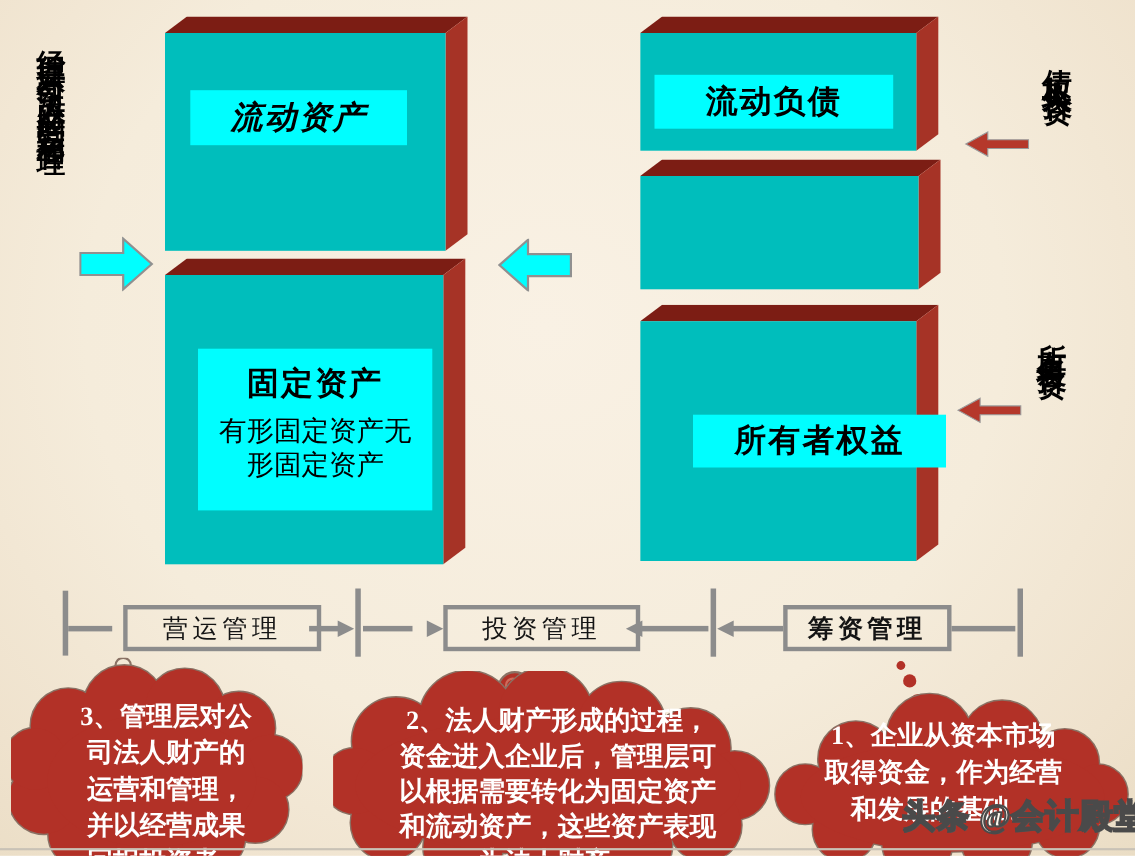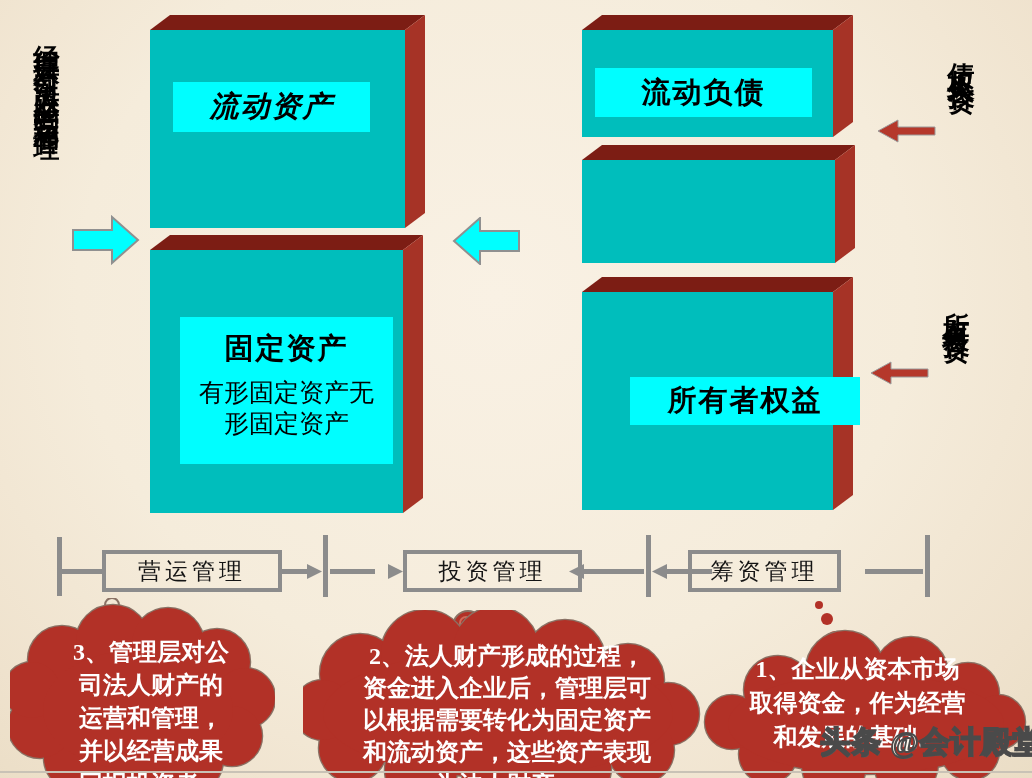--- a/index.html
+++ b/index.html
@@ -116,23 +116,23 @@
       <polygon points="353,43.5 338,36 338,51"></polygon>
       <polygon points="519,43.5 534,36 534,51"></polygon>
       <rect x="532" y="41" width="62" height="5"></rect>
       <rect x="596" y="7" width="5" height="62"></rect>
       <polygon points="602,43.5 617,36 617,51"></polygon>
       <rect x="615" y="41" width="47" height="5"></rect>
       <rect x="815" y="41" width="58" height="5"></rect>
       <rect x="875" y="7" width="5" height="62"></rect>
     </g>
   </svg>
-  <div class="abs tl-box" style="left:102px;top:550px;width:180px;height:42px;">营运管理</div>
+  <div class="abs tl-box" style="left:112px;top:550px;width:180px;height:42px;">营运管理</div>
   <div class="abs tl-box" style="left:403px;top:550px;width:179px;height:42px;">投资管理</div>
-  <div class="abs tl-box" style="left:688px;top:550px;width:153px;height:42px;">筹资管理</div>
+  <div class="abs tl-box" style="left:712px;top:550px;width:153px;height:42px;font-weight:bold;">筹资管理</div>
 
   <svg class="abs" xmlns="http://www.w3.org/2000/svg" style="left:10px;top:598px;" width="265" height="182">
     <defs>
       <g id="cl1">
         <circle cx="52" cy="62" r="34"></circle>
           <circle cx="103" cy="44" r="37"></circle>
           <circle cx="158" cy="46" r="36"></circle>
         <circle cx="207" cy="64" r="33"></circle>
           <circle cx="235" cy="100" r="30"></circle>
           <circle cx="222" cy="138" r="30"></circle>

